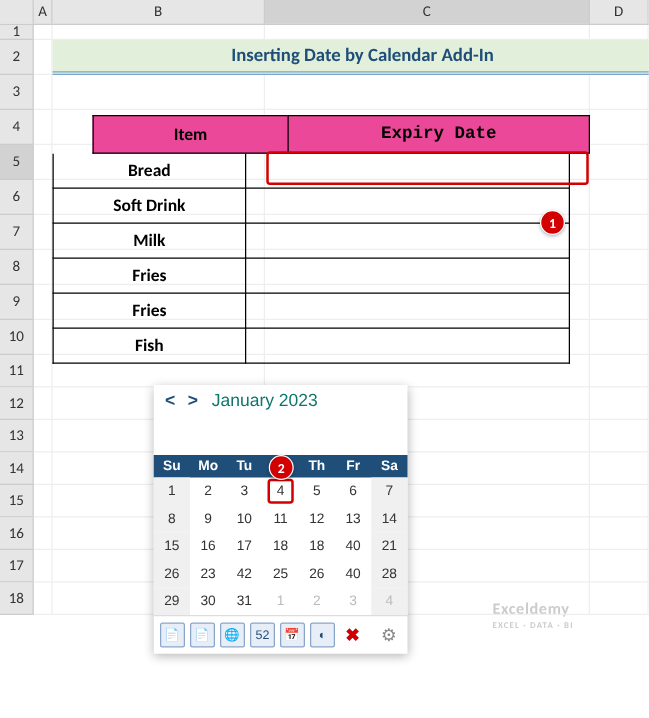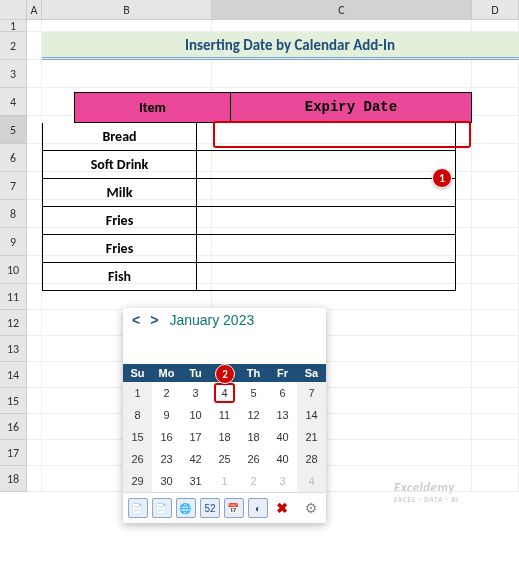--- a/index.html
+++ b/index.html
@@ -63,21 +63,21 @@
     .cal-wr > div { flex: 1; text-align: center; font-size: 11px; padding: 5px 0; cursor: pointer; color: #333; }
     .cal-wr > div.dim { color: #bbb; }
     .cal-wr > div.wknd { background: #f0f0f0; }
     .cal-wr > div.today { position: relative; }
     .cal-wr > div.today::after { content: ''; position: absolute; left: 4px; top: 1px; right: 4px; bottom: 1px; border: 2px solid #d20000; border-radius: 3px; }
     .cal-tools { display: flex; gap: 4px; padding: 5px; align-items: center; justify-content: flex-start; border-top: 1px solid #ddd; }
     .cal-tool { width: 20px; height: 20px; border: 1px solid #8aa5c8; background: #e7eef8; display: flex; align-items: center; justify-content: center; font-size: 10px; cursor: pointer; border-radius: 2px; color:#1f4e79; }
     .cal-tool.x { color: #c00; font-weight: bold; border: none; background: none; font-size: 14px; }
     .cal-tool.gear { border: none; background: none; color: #888; margin-left: auto; font-size: 14px; }
     
-    .watermark { position: absolute; right: 60px; bottom: 70px; font-size: 13px; color: #ccc; font-style: italic; font-weight: bold; letter-spacing: 0.5px; z-index: -1; }
+    .watermark { position: absolute; right: 60px; bottom: 70px; font-size: 13px; color: #ccc; font-weight: bold; letter-spacing: 0.5px; z-index: -1; }
     .watermark small { display: block; font-size: 7px; letter-spacing: 1px; }
   </style>
 </head>
 <body>
 
 <div class="sheet">
   <div class="col-headers">
     <div class="corner"></div>
     <div class="col-h col-A">A</div>
     <div class="col-h col-B">B</div>

